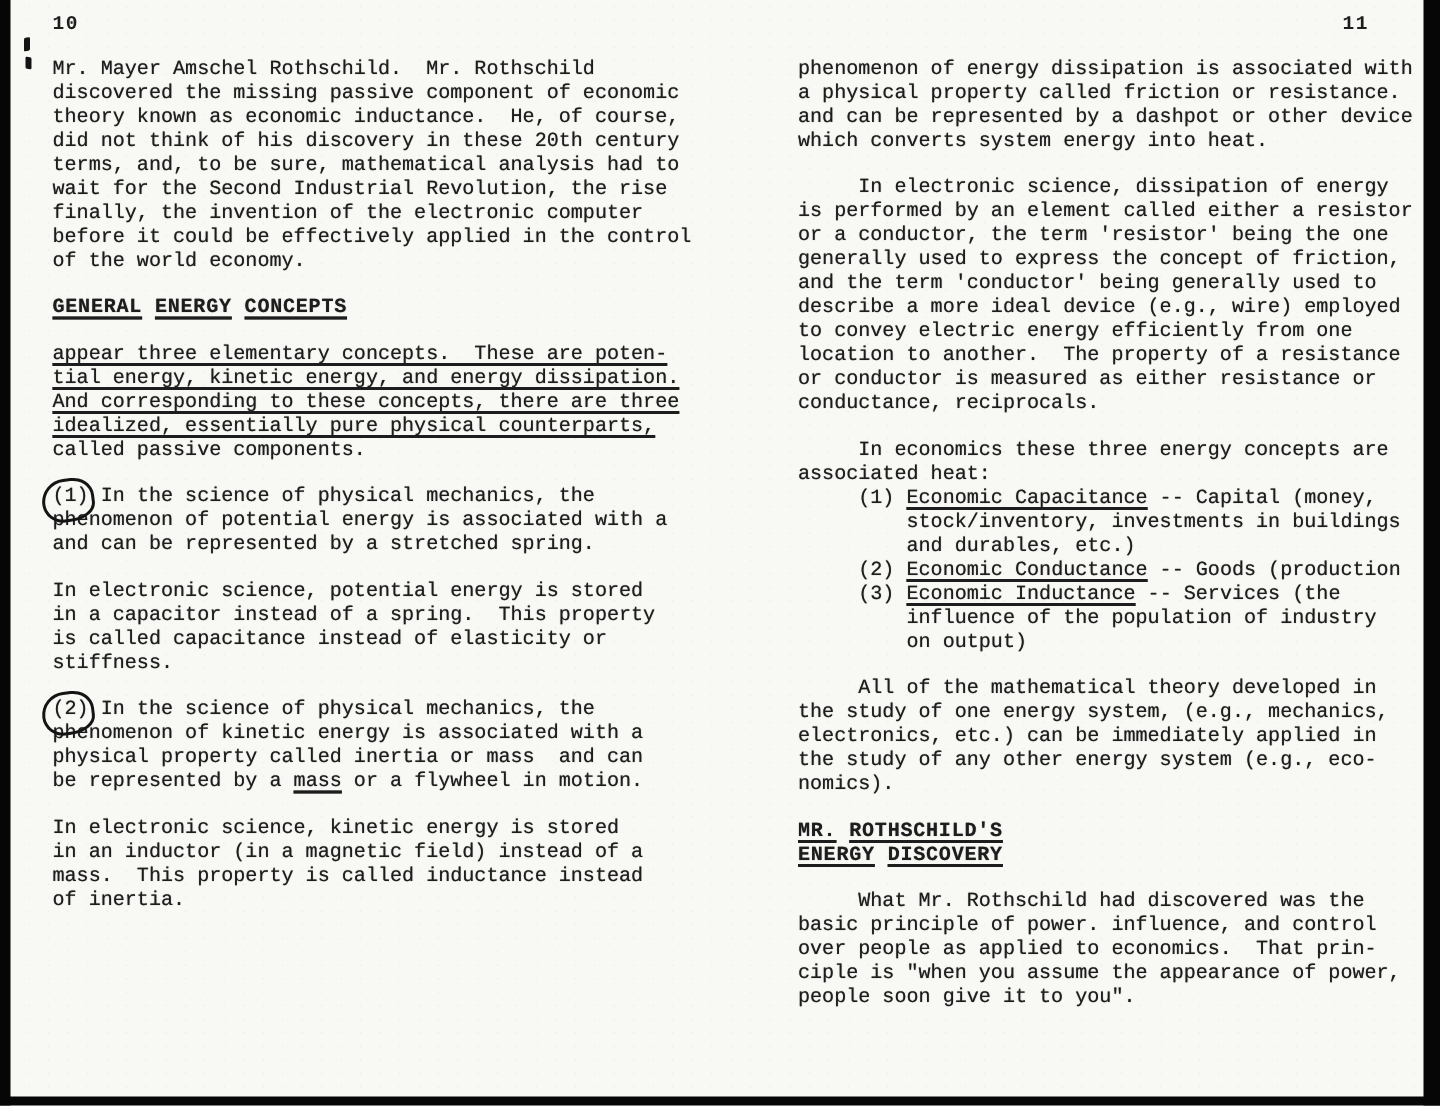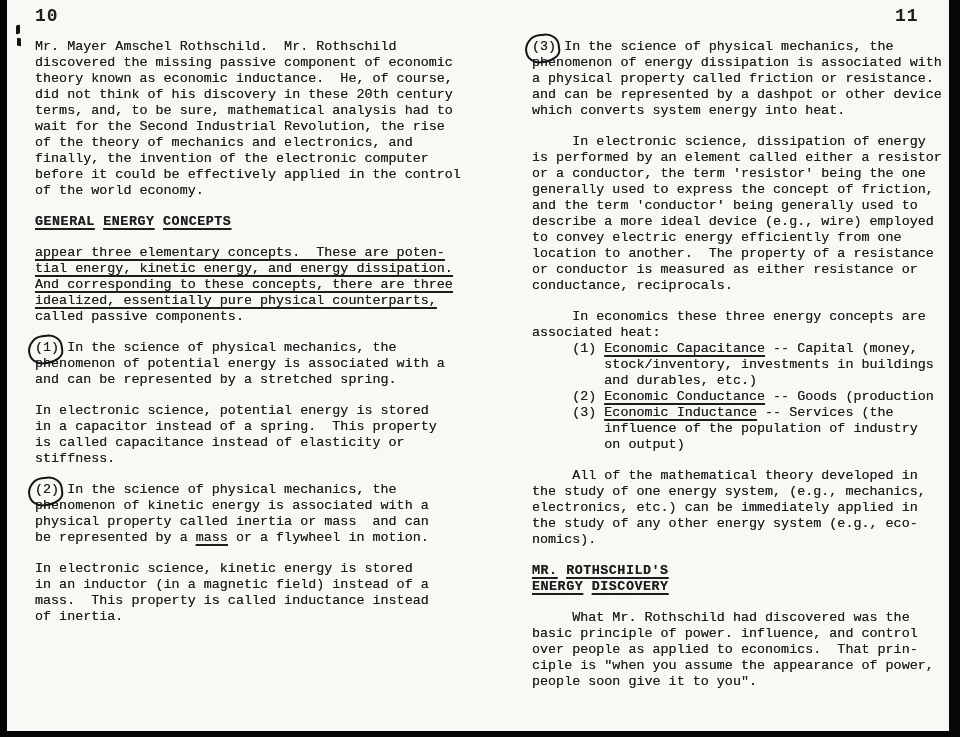--- a/index.html
+++ b/index.html
@@ -16,21 +16,21 @@
   .edge-right { right:0; top:0; width:11px; height:737px; }
   .edge-bottom{ left:0; bottom:0; width:960px; height:6px; }
   .artifact { position:absolute; background:#141414; border-radius:1px; }
   .artifact-1 { left:16px; top:25px; width:4px; height:9px; transform:skewY(-12deg); }
   .artifact-2 { left:17px; top:38px; width:4px; height:8px; transform:skewY(8deg); }
 
   .page { position:absolute; top:8px; }
   .page-left  { left:35px;  width:434px; }
   .page-right { left:532px; width:420px; }
 
-  .page-number { font-size:18px; line-height:16px; margin-bottom:15px;
+  .page-number { font-size:13px; line-height:16px; margin-bottom:15px;
                  font-weight:bold; letter-spacing:1px; }
   .pn-right { padding-left:363px; }
 
   .block { margin-bottom:15px; }
   .line  { white-space:pre; font-size:13.4px; line-height:16px;
            text-shadow:0 0 0.6px rgba(10,10,10,0.65); }
   .heading .line { font-weight:bold; letter-spacing:0.5px; }
   .center { text-align:left; }
 
   .u { text-decoration:underline; text-decoration-thickness:1.6px; text-underline-offset:3px; }
@@ -57,21 +57,20 @@
 <div class="page page-left">
   <div class="page-number pn-left">10</div>
   <div class="blocks">
       <div class="block">
         <div class="line">Mr. Mayer Amschel Rothschild.  Mr. Rothschild</div>
         <div class="line">discovered the missing passive component of economic</div>
         <div class="line">theory known as economic inductance.  He, of course,</div>
         <div class="line">did not think of his discovery in these 20th century</div>
         <div class="line">terms, and, to be sure, mathematical analysis had to</div>
         <div class="line">wait for the Second Industrial Revolution, the rise</div>
-        <div class="line">of the theory of mechanics and electronics, and</div>
         <div class="line">finally, the invention of the electronic computer</div>
         <div class="line">before it could be effectively applied in the control</div>
         <div class="line">of the world economy.</div>
       </div>
       <div class="block heading center">
         <div class="line"><span class="u">GENERAL</span> <span class="u">ENERGY</span> <span class="u">CONCEPTS</span></div>
       </div>
       <div class="block heavy">
         <div class="line"><span class="u">appear three elementary concepts.  These are poten-</span></div>
         <div class="line"><span class="u">tial energy, kinetic energy, and energy dissipation.</span></div>
@@ -102,21 +101,20 @@
         <div class="line">mass.  This property is called inductance instead</div>
         <div class="line">of inertia.</div>
       </div>
     </div>
 </div>
 
 <div class="page page-right">
   <div class="page-number pn-right">11</div>
   <div class="blocks">
       <div class="block">
-        <div class="line"><span class="circled">(3)</span> In the science of physical mechanics, the</div>
         <div class="line">phenomenon of energy dissipation is associated with</div>
         <div class="line">a physical property called friction or resistance.</div>
         <div class="line">and can be represented by a dashpot or other device</div>
         <div class="line">which converts system energy into heat.</div>
       </div>
       <div class="block">
         <div class="line">     In electronic science, dissipation of energy</div>
         <div class="line">is performed by an element called either a resistor</div>
         <div class="line">or a conductor, the term 'resistor' being the one</div>
         <div class="line">generally used to express the concept of friction,</div>

